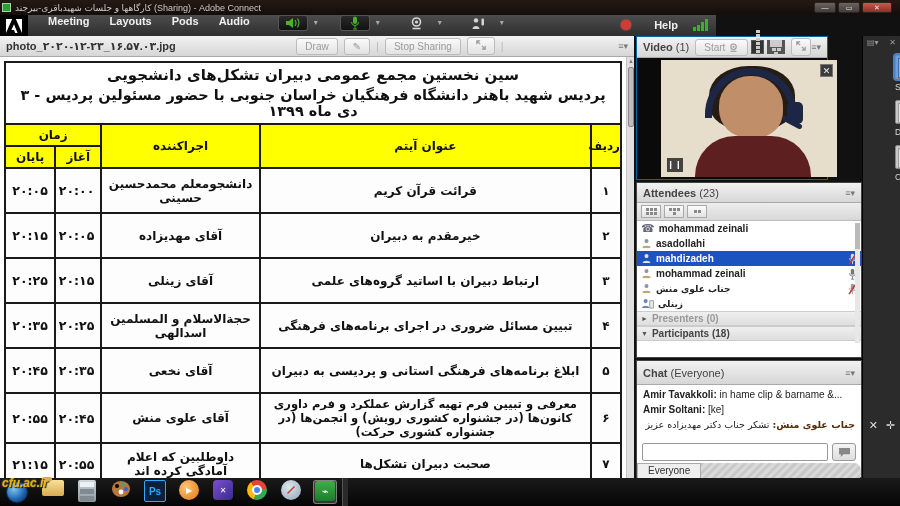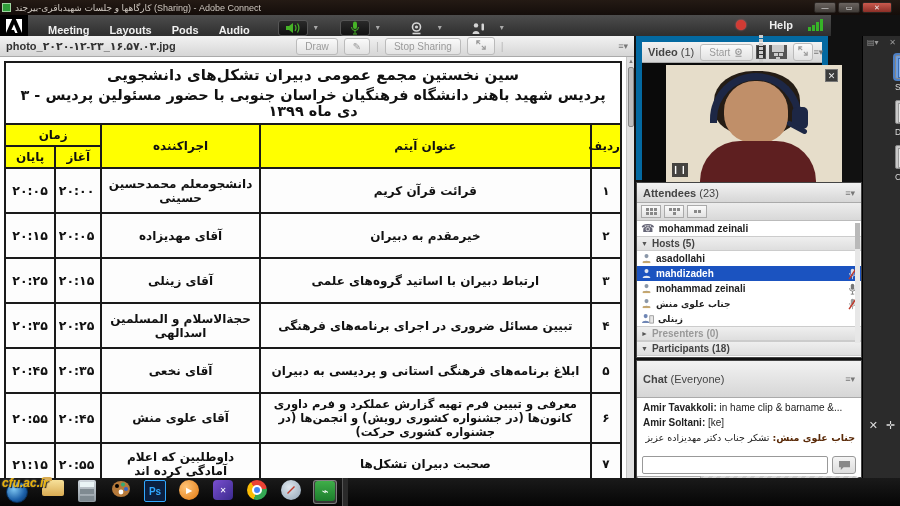--- a/index.html
+++ b/index.html
@@ -11,22 +11,22 @@
   
   .titlebar { position:absolute; top:0; left:0; width:900px; height:15px; background:linear-gradient(#241a14,#140d0a);
     display:flex; align-items:center; color:#cfc8c0; font-size:9px; }
   .app-ico { width:9px; height:9px; background:#2f9e3a; border:1px solid #9fd59f; margin:0 4px 0 2px; }
   .win-btns { margin-left:auto; display:flex; gap:2px; margin-right:8px; }
   .win-btn { width:22px; height:11px; border-radius:2px; background:linear-gradient(#6a6460,#423d39); color:#eee;
     font-size:7px; line-height:10px; text-align:center; border:1px solid #2a2522; }
   .win-btn.close { width:30px; background:linear-gradient(#c95a4e,#8c2f27); }
 
   
-  .menubar { position:absolute; top:15px; left:0; width:831px; height:21px; background:linear-gradient(#4d4d4d,#2e2e2e);
-    display:flex; align-items:flex-end; color:#e8e8e8; font-size:11px; }
+  .menubar { position:absolute; top:15px; left:0; width:716px; height:21px; background:linear-gradient(#4d4d4d,#2e2e2e);
+    display:flex; align-items:flex-start; color:#e8e8e8; font-size:11px; }
   .adobe-logo { width:28px; height:21px; background:#000; display:flex; align-items:center; justify-content:center; margin-right:10px; }
   .menu-item { padding:0 10px; font-weight:bold; color:#f0f0f0; }
   .av-group { display:flex; align-items:center; gap:2px; margin-left:18px; }
   .av-btn { width:30px; height:16px; background:linear-gradient(#2a2a2a,#111); border:1px solid #555; border-radius:3px;
     display:flex; align-items:center; justify-content:center; }
   .av-btn.flat { background:transparent; border-color:transparent; }
   .drop { width:12px; height:16px; color:#aaa; font-size:8px; line-height:16px; text-align:center; }
   .rec-dot { position:absolute; right:85px; top:5px; width:10px; height:10px; border-radius:50%; background:#d23b34; box-shadow:0 0 2px #f66; }
   .help { position:absolute; right:38px; top:4px; font-size:11px; font-weight:bold; color:#eee; }
   .sigbars { position:absolute; right:8px; top:4px; display:flex; align-items:flex-end; gap:1px; }
@@ -53,21 +53,21 @@
   table.agenda { width:618px; margin:0 auto; border-collapse:collapse; table-layout:fixed; direction:rtl; }
   .agenda th, .agenda td { border:2px solid #1a1a1a; font-weight:bold; color:#111; text-align:center; vertical-align:middle; }
   .agenda th { background:#ffff00; font-size:12px; height:22px; }
   .agenda td { font-size:12px; padding:2px 6px; background:#fdfdfd; }
   .agenda .c-num { width:30px; } .agenda .c-item { width:330px; } .agenda .c-perf { width:158px; }
   .agenda .c-st { width:46px; } .agenda .c-en { width:50px; }
   .agenda tr.r { height:45px; } .agenda tr.r6 { height:50px; } .agenda tr.r7 { height:42px; }
   .agenda td.time { font-size:12.5px; }
 
   
-  .video-pod { position:absolute; top:36px; left:636px; width:192px; height:144px; background:#0369a1; border:6px solid #0369a1; }
+  .video-pod { position:absolute; top:36px; left:636px; width:192px; height:144px; background:#0369a1; border:1px solid #0369a1; }
   .video-body { position:relative; height:121px; background:#0a0a0a; }
   .vid-frame { position:absolute; left:24px; top:2px; width:176px; height:117px; background:#e6ddca; overflow:hidden; }
   .hair { position:absolute; left:48px; top:6px; width:86px; height:64px; background:#241c15; border-radius:46% 46% 40% 40%; }
   .face { position:absolute; left:58px; top:16px; width:64px; height:62px; background:#c08f69; border-radius:48% 48% 42% 46%; }
   .headset { position:absolute; left:44px; top:8px; width:92px; height:50px; border:7px solid #1d2745; border-bottom:none;
     border-radius:50px 50px 0 0; }
   .earcup { position:absolute; left:126px; top:42px; width:16px; height:22px; background:#1d2745; border-radius:5px; }
   .boom { position:absolute; left:120px; top:60px; width:22px; height:5px; background:#1d2745; border-radius:3px; transform:rotate(28deg); }
   .sweater { position:absolute; left:34px; top:76px; width:116px; height:46px; background:#5e1f20; border-radius:40px 40px 0 0; }
   .vid-close { position:absolute; right:4px; top:4px; width:13px; height:13px; background:#3c3c3c; color:#eee; font-size:9px;
@@ -401,24 +401,20 @@
       <span class="tb-ico">
           <i></i>
           <i></i>
         </span>
     </div>
     <div class="att-list">
       <div class="att-row">
         <span style="color:#667;font-size:11px">☎</span>
         <span class="nm">mohammad zeinali</span>
       </div>
-      <div class="grp">
-        <span class="tri">▼</span>
-        <span>Hosts (5)</span>
-      </div>
       <div class="att-row">
         <svg width="11" height="11" viewBox="0 0 12 12">
             <circle cx="6" cy="3.4" r="2.2" fill="#8a97a8"></circle>
             <path d="M1.8 11c0-3.4 8.4-3.4 8.4 0z" fill="#8a97a8"></path>
             <rect x="2" y="9" width="8" height="2" fill="#c9a86b"></rect>
           </svg>
         <span class="nm">asadollahi</span>
       </div>
       <div class="att-row sel">
         <svg width="11" height="11" viewBox="0 0 12 12">
@@ -473,21 +469,21 @@
         <span class="tri">▼</span>
         <span>Participants (18)</span>
       </div>
     </div>
     <div class="att-scroll">
         <i></i>
       </div>
   </div>
 
   <div class="chat-pod">
-    <div class="pod-header" style="height:37px">
+    <div class="pod-header" style="height:24px">
       <b>Chat</b>&nbsp;
       <span>(Everyone)</span>
       <span class="pod-menu">≡▾</span>
     </div>
     <div class="chat-body">
       <div class="chat-line">
         <span class="cn">Amir Tavakkoli:</span><span> in hame clip &amp; barname &amp;...</span>
       </div>
       <div class="chat-line">
         <span class="cn">Amir Soltani:</span><span> [ke]</span>

